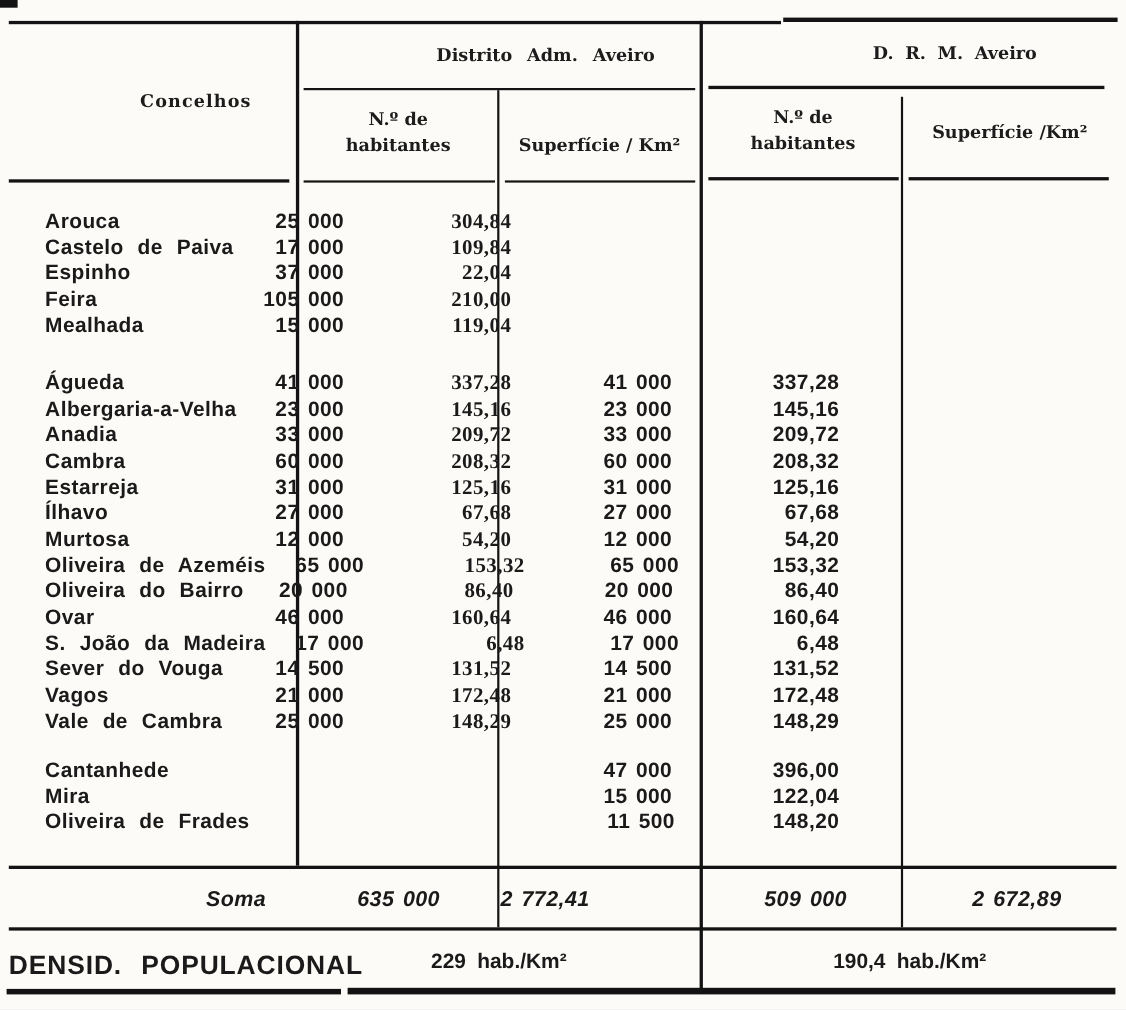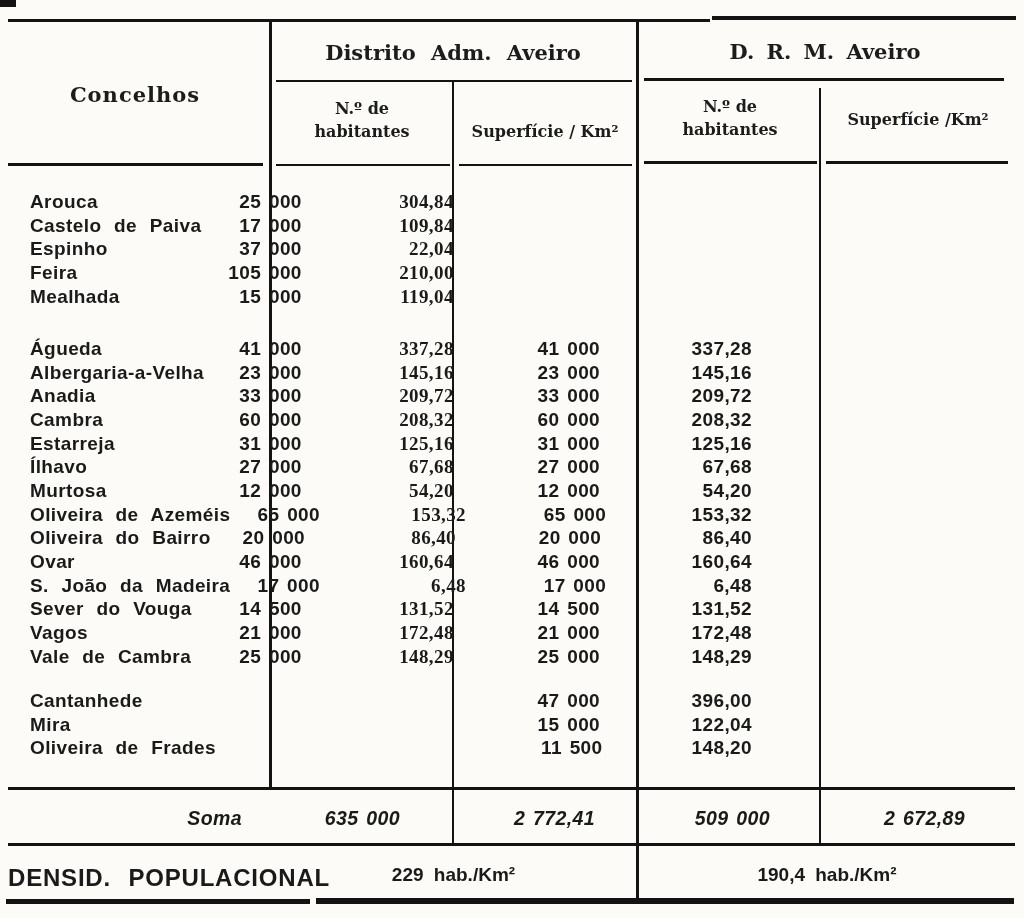--- a/index.html
+++ b/index.html
@@ -6,50 +6,50 @@
   .page{
     position:relative;width:1024px;height:918px;overflow:hidden;
     background:#fcfbf8;color:#1a1a1a;
     font-family:"Liberation Sans",sans-serif;
   }
   .rule{position:absolute;background:#131313;}
   
   .hdr{
     position:absolute;text-align:center;
     font-family:"DejaVu Serif",serif;font-weight:bold;
-    font-size:21px;color:#1c1c1c;
+    font-size:16px;color:#1c1c1c;padding-left:43px;
   }
   .hdr.concelhos{left:0;width:270px;top:82px;letter-spacing:1px;}
   .hdr.g1{left:272px;width:362px;top:40px;word-spacing:8px;}
   .hdr.g2{left:640px;width:370px;top:39px;word-spacing:5px;}
   .sub{
     position:absolute;text-align:center;
     font-family:"DejaVu Serif",serif;font-weight:bold;
     font-size:16px;color:#1c1c1c;line-height:23px;
   }
   .sub.hab1{left:272px;width:180px;top:97px;}
   .sub.hab2{left:640px;width:180px;top:95px;}
   .sub.sup1{left:456px;width:178px;top:120px;}
   .sub.sup2{left:822px;width:192px;top:108px;}
   .sub span{display:block;}
   
-  .tgroup{position:absolute;left:0;width:820px;}
+  .tgroup{position:absolute;left:11px;width:820px;}
   .row{display:flex;height:23.7px;align-items:center;}
   .c{box-sizing:border-box;font-weight:bold;font-size:19px;letter-spacing:0.4px;white-space:nowrap;}
   .row .c:nth-child(1){width:270px;padding-left:30px;word-spacing:7px;}
   .row .c:nth-child(2){width:185px;text-align:right;padding-right:55px;word-spacing:2px;}
   .row .c:nth-child(3){width:182px;text-align:right;padding-right:50px;font-family:Liberation Serif, serif;}
   .row .c:nth-child(4){width:183px;text-align:right;padding-right:52px;word-spacing:2px;}
   .row .c:nth-child(5){width:204px;text-align:right;padding-right:68px;}
   
   .soma-row{position:absolute;left:0;top:798px;width:1024px;height:40px;display:flex;align-items:center;font-style:italic;}
   .soma-row .c{font-size:19.5px;}
   .soma-row .c:nth-child(1){width:270px;text-align:right;padding-right:28px;}
   .soma-row .c:nth-child(2){width:185px;text-align:right;padding-right:55px;word-spacing:2px;}
-  .soma-row .c:nth-child(3){width:182px;text-align:right;padding-right:42px;word-spacing:2px;}
+  .soma-row .c:nth-child(3){width:182px;text-align:left;padding-right:42px;word-spacing:2px;}
   .soma-row .c:nth-child(4){width:183px;text-align:right;padding-right:50px;word-spacing:2px;}
   .soma-row .c:nth-child(5){width:204px;text-align:right;padding-right:59px;word-spacing:2px;}
   
   .density-label{
     position:absolute;left:8px;top:864px;
     font-weight:bold;font-size:24px;letter-spacing:0.8px;word-spacing:10px;white-space:nowrap;
   }
   .density-val{
     position:absolute;top:864px;text-align:center;
     font-weight:bold;font-size:19px;word-spacing:5px;white-space:nowrap;

